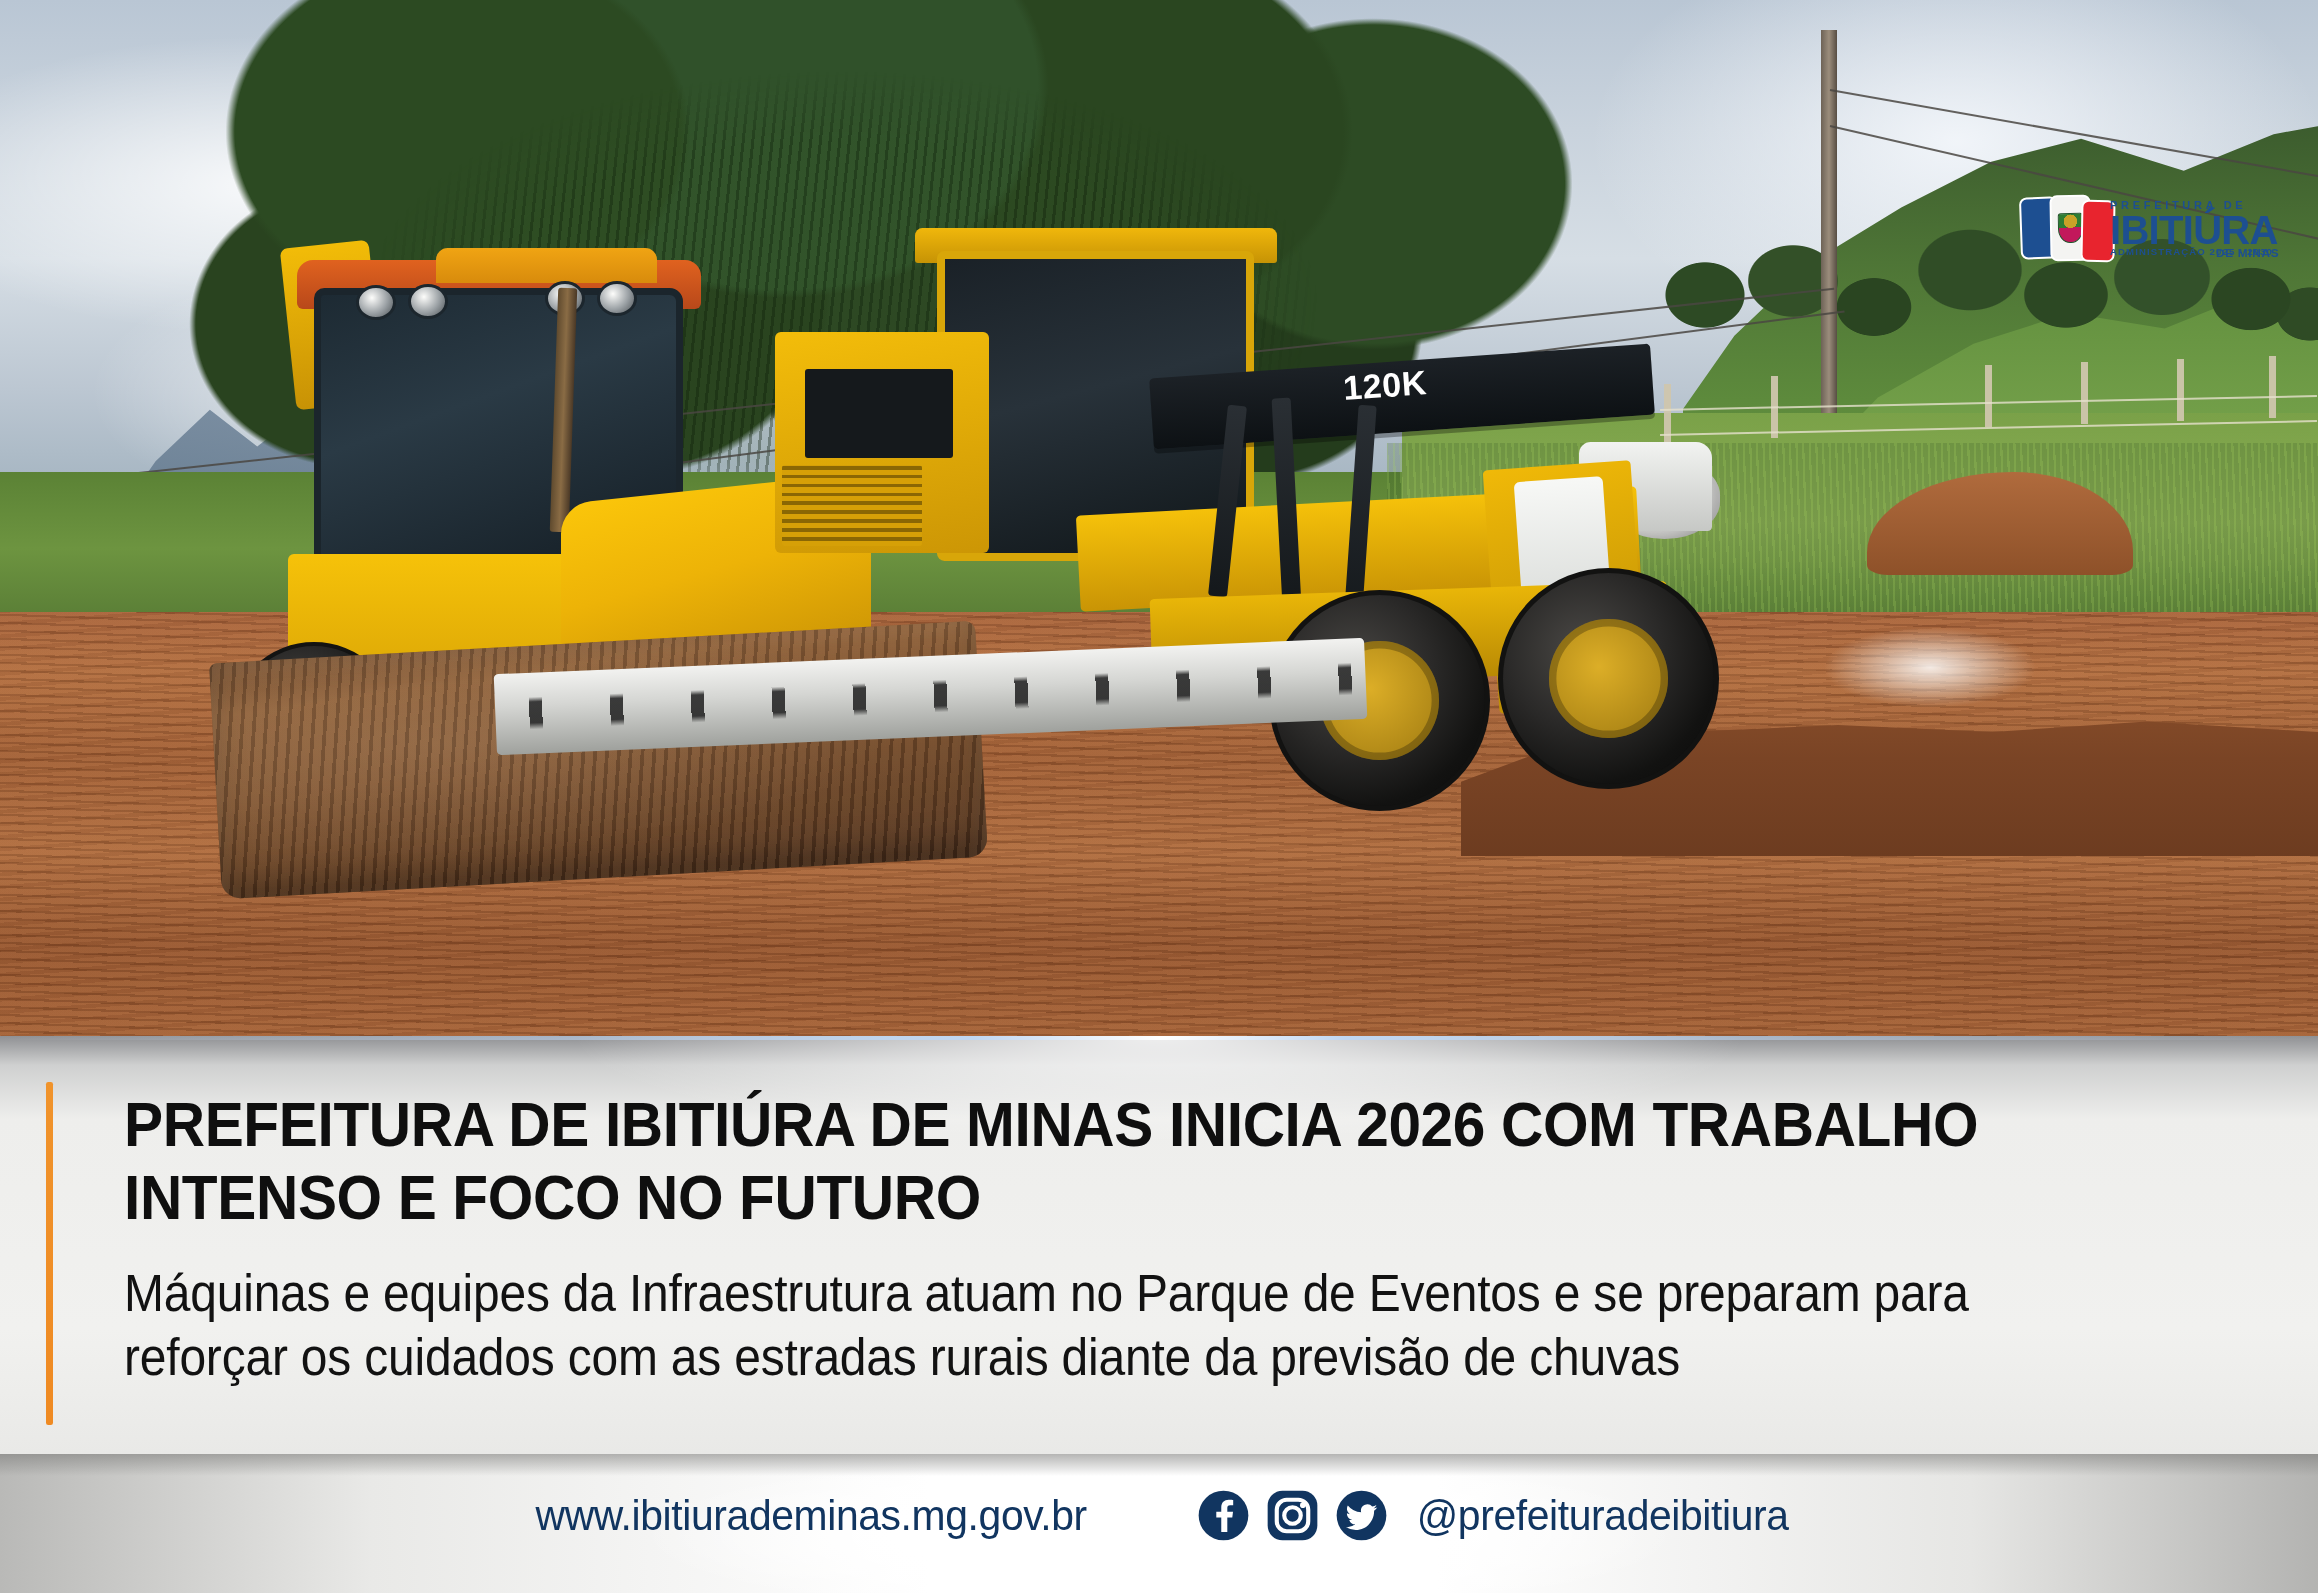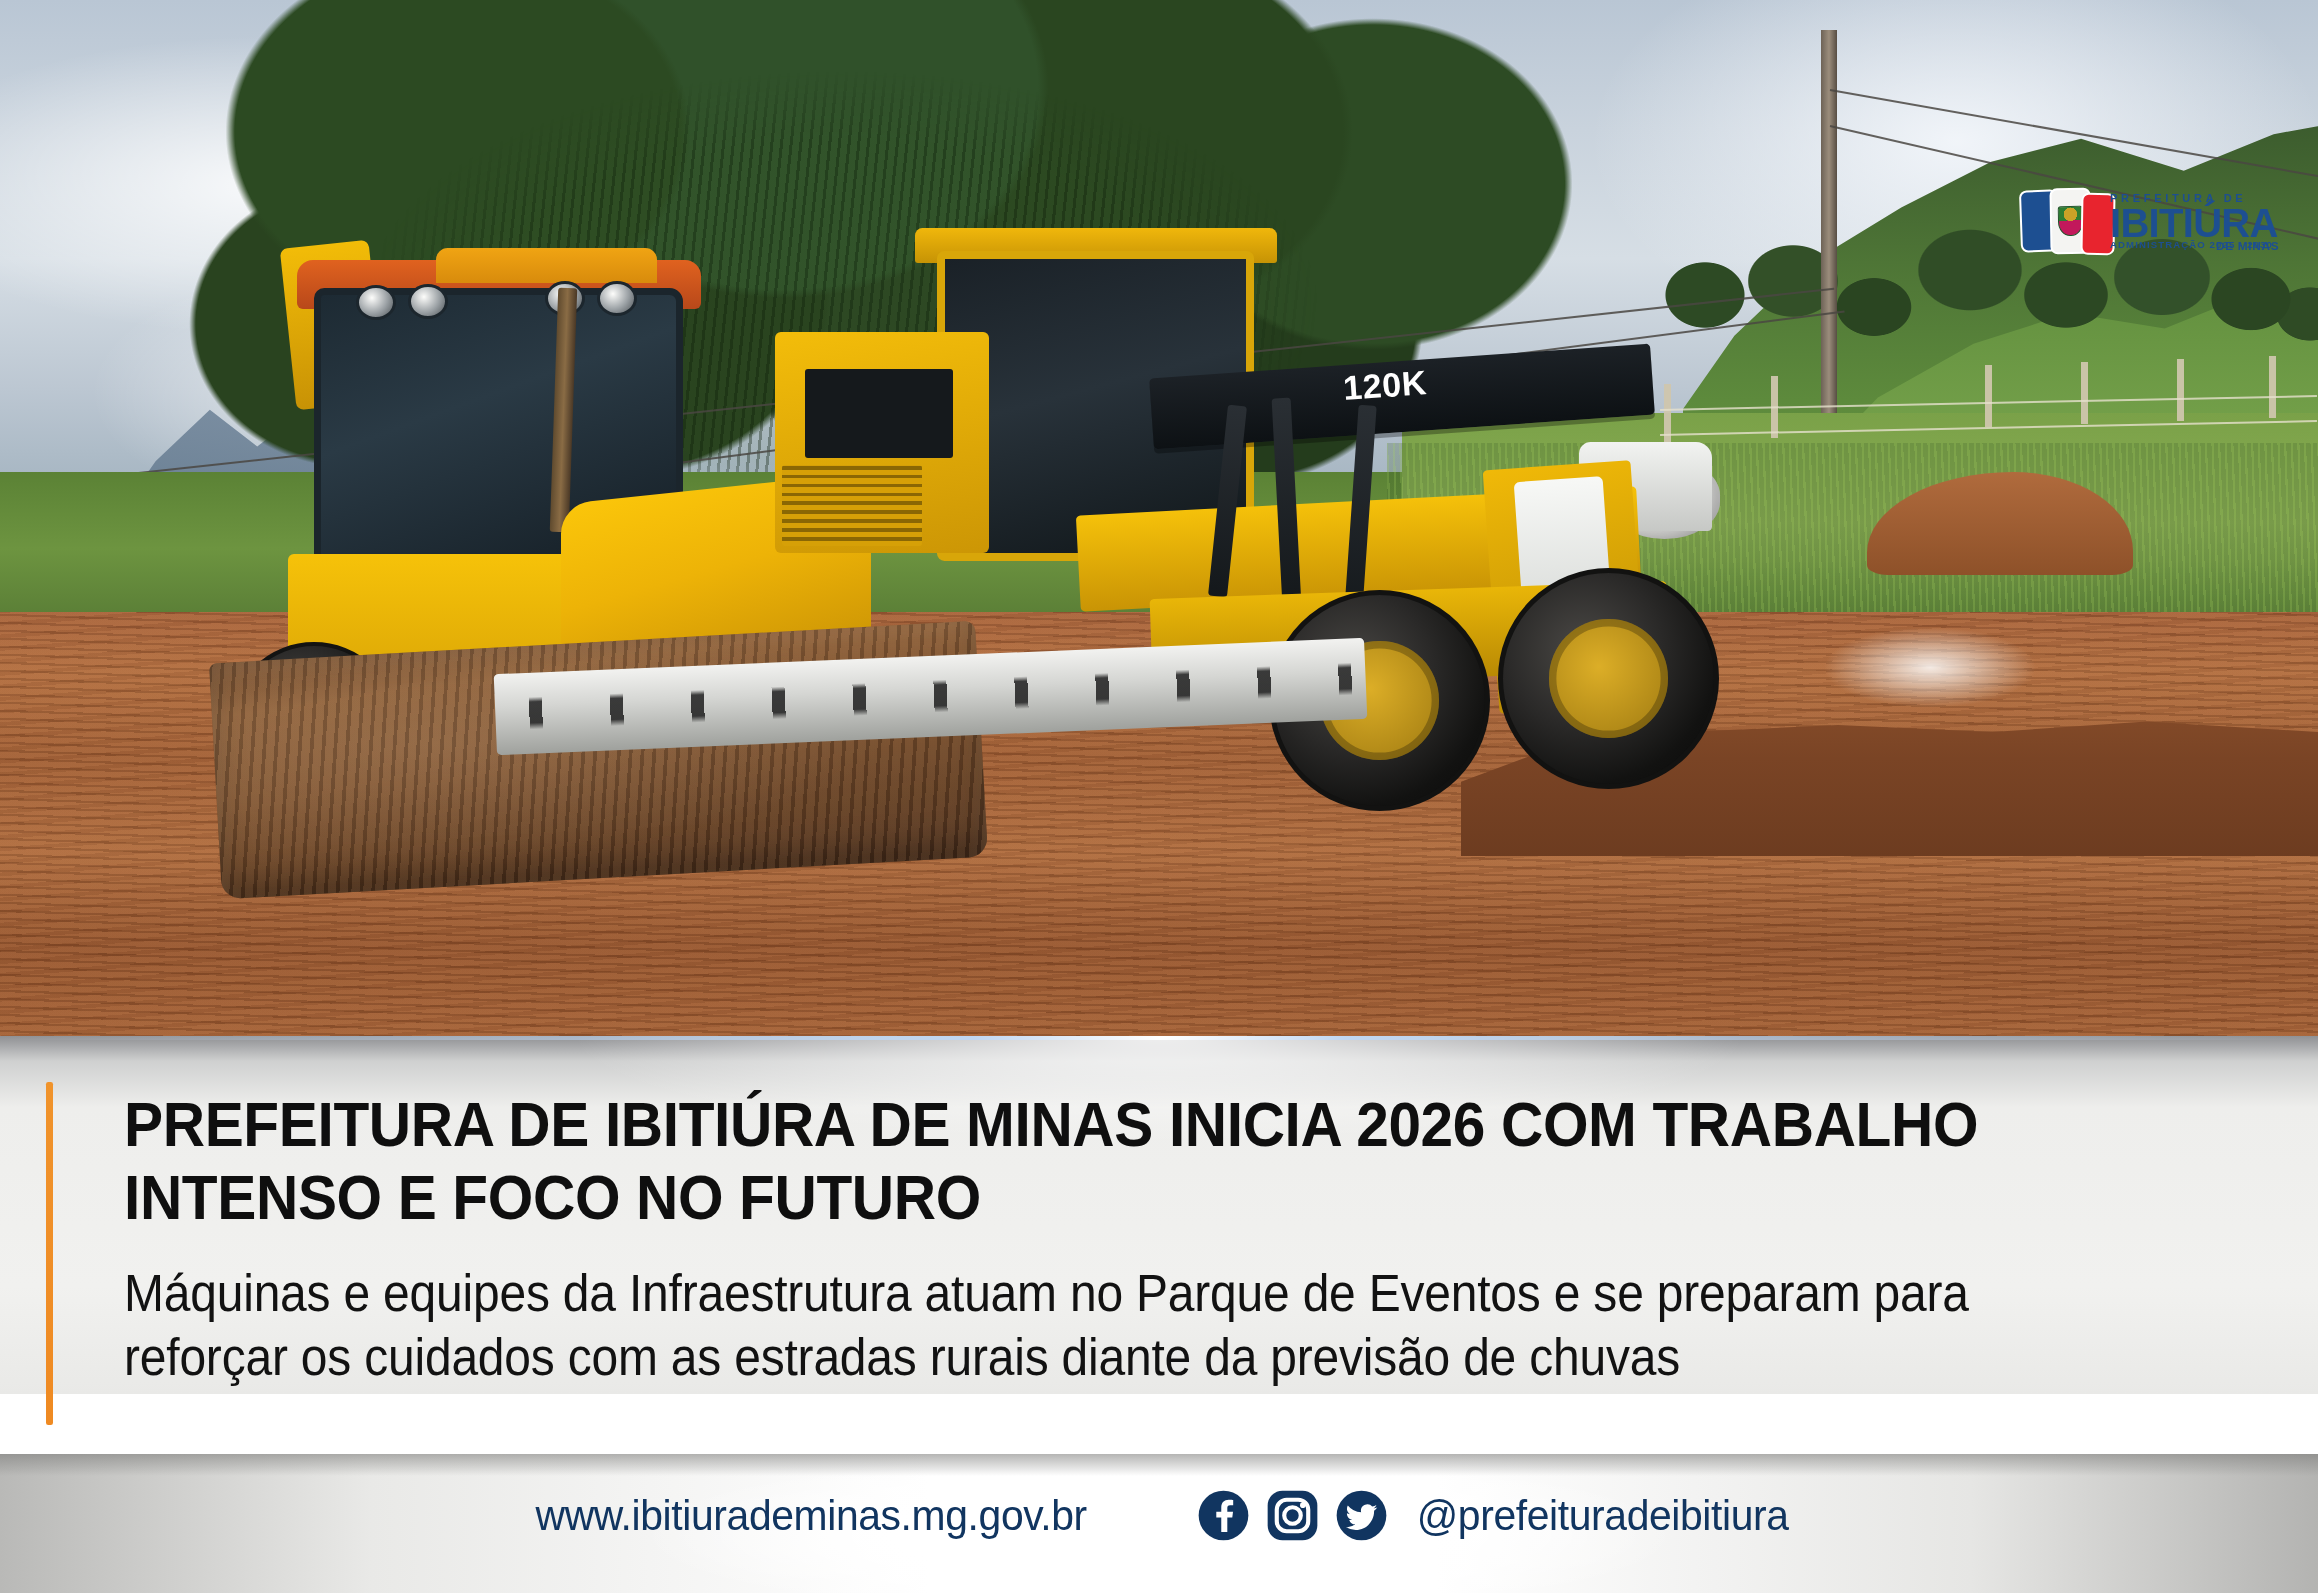--- a/index.html
+++ b/index.html
@@ -272,21 +272,21 @@
     position:absolute;left:686px;top:258px;width:89px;height:184px;
     background:linear-gradient(180deg,#f7f8f6,#cfd2cf);border-radius:5.9px;transform:rotate(-4deg);
   }
   .gr-white-car{
     position:absolute;left:745px;top:221px;width:133px;height:89px;
     background:linear-gradient(180deg,#f2f3f1,#c6c8c5);border-radius:11.8px 16px 4.4px 4.4px;
   }
 
   
   .logo {
-    position:absolute; right:63px; top:180px; width:236px; height:83px;
+    position:absolute; right:63px; top:187px; width:236px; height:83px;
     display:flex; align-items:center; gap:0;
   }
   .logo-flag { position:relative; width:87px; height:71px; flex:0 0 auto; }
   .lf-blue{position:absolute;left:0;top:4.4px;width:38px;height:62px;background:#1d4f91;
     border-radius:7.4px;border:2.2px solid #fff;transform:rotate(-2deg);}
   .lf-white{position:absolute;left:29.5px;top:1.5px;width:41px;height:66px;background:#f4f4f2;
     border-radius:7.4px;border:2.2px solid #fff;transform:rotate(-1deg);display:flex;align-items:center;justify-content:center;}
   .lf-red{position:absolute;left:61px;top:7.4px;width:34px;height:62px;background:#e8242e;
     border-radius:7.4px;border:2.2px solid #fff;transform:rotate(1deg);}
   .crest{width:25px;height:29.5px;background:
@@ -326,21 +326,21 @@
   }
   .curl-fold {
     position:absolute; right:13.3px; bottom:7.4px; width:87px; height:97px;
     background:linear-gradient(215deg,#ffffff 0%, #fbfbfa 35%, #e6e6e4 62%, #c9c9c7 100%);
     border-radius:0 64% 0 0;
     clip-path:polygon(100% 0%, 100% 100%, 6% 100%, 0% 62%, 22% 26%, 62% 2%);
   }
 
   
   .body-sec {
-    position:absolute; left:0; top:1036px; width:2319px; height:358px;
+    position:absolute; left:0; top:1036px; width:2319px; height:418px;
     background:
       radial-gradient(ellipse 812px 148px at 50% 0%, rgba(255,255,255,.85), rgba(255,255,255,0) 72%),
       linear-gradient(180deg,#8f9093 0%, #cfd0d0 7%, #eeeeec 20%, #f1f1ef 70%, #e9e9e7 100%);
   }
   .body-sec::before{
     content:""; position:absolute; left:0; top:0; width:100%; height:4.4px;
     background:linear-gradient(90deg, rgba(255,255,255,0) 0%, rgba(190,215,245,.9) 42%, rgba(255,255,255,1) 50%, rgba(190,215,245,.9) 58%, rgba(255,255,255,0) 100%);
   }
   .accent-bar {
     position:absolute; left:46px; top:46px; width:6.6px; height:343px;

